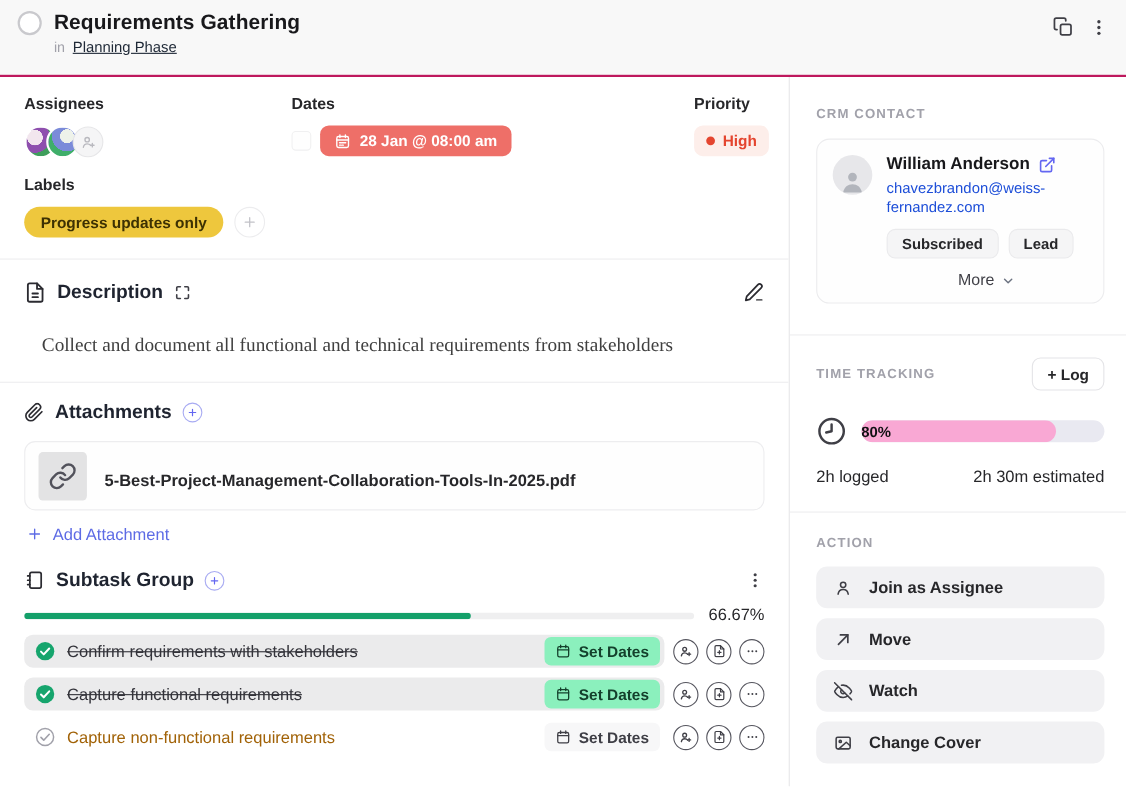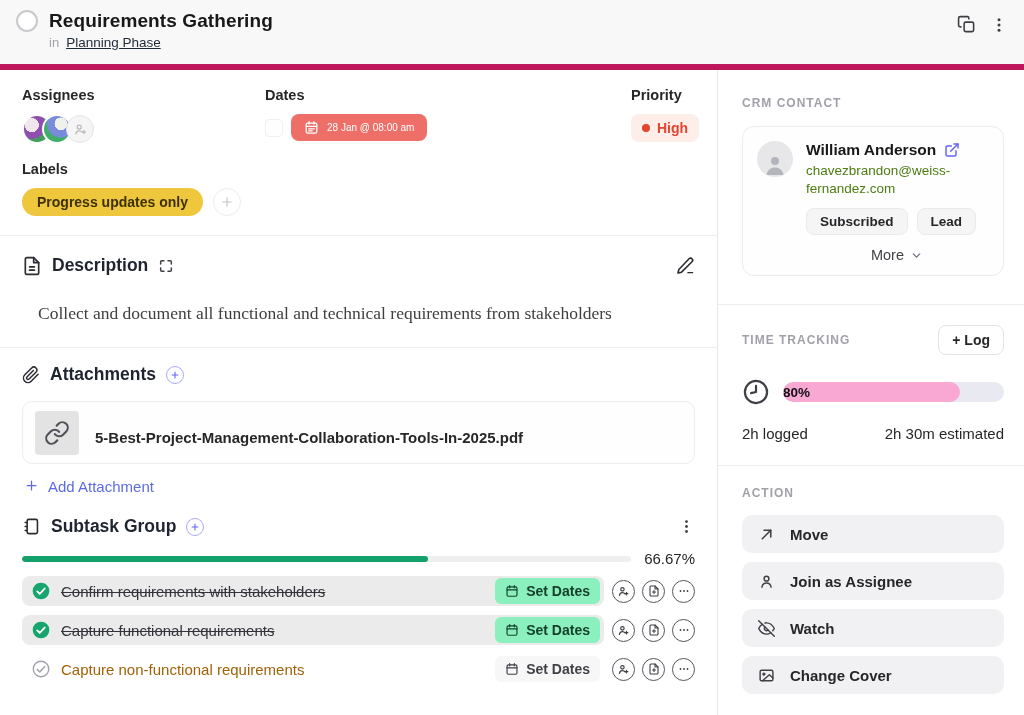--- a/index.html
+++ b/index.html
@@ -5,21 +5,21 @@
   * { box-sizing: border-box; margin: 0; padding: 0; }
   html,body { width:1024px; height:715px; }
   body {
     font-family: "Liberation Sans", sans-serif;
     background:#ffffff; color:#27272a; overflow:hidden;
     -webkit-font-smoothing:antialiased;
   }
   svg { display:block; }
 
   
-  .header { height:70px; background:#f8f8f8; border-bottom:6px solid #be185d; padding:10px 16px 0 16px; position:relative; }
+  .header { height:70px; background:#f8f8f8; border-bottom:2px solid #be185d; padding:10px 16px 0 16px; position:relative; }
   .hdr-row1 { display:flex; align-items:center; gap:11px; }
   .hdr-check { width:22px; height:22px; border-radius:50%; border:2px solid #c9c9cd; background:#fff; flex:0 0 auto; }
   .hdr-title { font-size:19px; font-weight:700; color:#18181b; letter-spacing:.1px; }
   .hdr-sub { margin:3px 0 0 33px; display:flex; align-items:baseline; gap:7px; font-size:13px; }
   .hdr-in { color:#a1a1aa; }
   .hdr-link { color:#1f2937; font-weight:500; font-size:13.5px; text-decoration:underline; cursor:pointer; }
   .hdr-actions { position:absolute; top:15px; right:16px; display:flex; align-items:center; gap:14px; color:#3f3f46; }
   .icon-btn { cursor:pointer; background:none; border:none; color:#3f3f46; padding:0; }
 
   
@@ -34,21 +34,21 @@
   .f-col2 { flex:1; }
   .f-col3 { width:64px; }
   .field-label { font-size:14.5px; font-weight:700; color:#27272a; margin-bottom:11px; }
   .avatars { display:flex; align-items:center; }
   .avatar { width:30px; height:30px; border-radius:50%; border:2px solid #fff; flex:0 0 auto; }
   .avatar.a1 { background:radial-gradient(circle at 30% 35%, #f2e6ee 0 28%, #8e4fae 29% 55%, #3f9e5c 56% 100%); }
   .avatar.a2 { margin-left:-10px; background:radial-gradient(circle at 65% 30%, #eef2ea 0 25%, #7b8bd9 26% 55%, #3fae6a 56% 100%); }
   .add-assignee { width:28px; height:28px; margin-left:-6px; border-radius:50%; background:#f5f5f6; border:1px solid #e6e6e8; display:flex; align-items:center; justify-content:center; color:#b9b9bf; cursor:pointer; }
   .dates-value { display:flex; align-items:center; gap:8px; }
   .date-checkbox { width:18px; height:18px; border-radius:4px; background:#fefefe; border:1px solid #f0f0f1; cursor:pointer; }
-  .date-pill { display:inline-flex; align-items:center; gap:8px; background:#ee6f68; color:#fff; font-size:10px; font-weight:400; padding:6px 13px; border-radius:8px; cursor:pointer; }
+  .date-pill { display:inline-flex; align-items:center; gap:8px; background:#ee6f68; color:#fff; font-size:14px; font-weight:700; padding:6px 13px; border-radius:8px; cursor:pointer; }
   .priority-pill { display:inline-flex; align-items:center; gap:7px; background:#fdeeea; color:#e4452f; font-size:14px; font-weight:600; padding:6px 11px; border-radius:8px; cursor:pointer; }
   .priority-dot { width:8px; height:8px; border-radius:50%; background:#e4452f; }
 
   
   .labels-section { padding:17px 22px 19px 22px; }
   .labels-row { display:flex; align-items:center; gap:10px; }
   .label-pill { background:#eec73d; color:#3d3103; font-size:14px; font-weight:700; padding:6px 15px; border-radius:14px; cursor:pointer; }
   .circle-plus { width:28px; height:28px; border-radius:50%; background:#fff; border:1px solid #ececee; display:flex; align-items:center; justify-content:center; color:#c2c2c8; cursor:pointer; }
 
   
@@ -88,21 +88,21 @@
 
   
   .side-sec1 { padding:26px 20px 28px 24px; }
   .side-label { font-size:12px; font-weight:700; letter-spacing:1px; color:#a1a1aa; }
   .crm-card { margin-top:16px; border:1px solid #ececee; border-radius:12px; padding:14px 14px 12px 14px; background:#fefefe; }
   .crm-top { display:flex; gap:13px; }
   .crm-avatar { width:36px; height:36px; border-radius:50%; background:#e7e7ea; display:flex; align-items:flex-end; justify-content:center; overflow:hidden; flex:0 0 auto; }
   .crm-name-row { display:flex; align-items:center; gap:8px; }
   .crm-name { font-size:15.5px; font-weight:700; color:#18181b; }
   .ext-link { color:#6366f1; cursor:pointer; }
-  .crm-email { margin-top:3px; width:182px; font-size:13.5px; line-height:1.3; color:#4d7c0f; }
+  .crm-email { margin-top:3px; width:182px; font-size:13.5px; line-height:1.3; color:#1d4ed8; }
   .crm-badges { display:flex; gap:9px; margin-top:11px; }
   .crm-badge { background:#f5f5f6; border:1px solid #eaeaec; border-radius:8px; padding:5px 13px; font-size:13.5px; font-weight:600; color:#27272a; cursor:pointer; }
   .crm-more { margin-top:12px; display:flex; justify-content:center; align-items:center; gap:6px; font-size:14.5px; color:#3f3f46; cursor:pointer; }
 
   .side-sec2 { padding:20px 20px 23px 24px; }
   .tt-head { display:flex; align-items:center; justify-content:space-between; }
   .log-btn { background:#fff; border:1px solid #e4e4e7; border-radius:8px; padding:6px 13px; font-size:14px; font-weight:600; color:#27272a; cursor:pointer; }
   .tt-bar-row { display:flex; align-items:center; gap:13px; margin-top:23px; }
   .clock { color:#3f3f46; flex:0 0 auto; }
   .tt-track { flex:1; height:20px; border-radius:10px; background:#e9e9f1; overflow:hidden; }
@@ -463,32 +463,32 @@
         <span>2h 30m estimated</span>
       </div>
     </div>
 
     <hr class="divider">
 
     <div class="side-sec3">
       <div class="side-label">ACTION</div>
       <div class="action-list">
         <button class="action-btn">
+          <svg class="a-icon" width="17" height="17" viewBox="0 0 24 24" fill="none" stroke="currentColor" stroke-width="2" stroke-linecap="round">
+              <circle cx="12" cy="8" r="3.4"></circle>
+              <path d="M5.5 20c.6-4 3.4-6 6.5-6s5.9 2 6.5 6"></path>
+            </svg>
+          <span>Join as Assignee</span>
+        </button>
+        <button class="action-btn">
           <svg class="a-icon" width="17" height="17" viewBox="0 0 24 24" fill="none" stroke="currentColor" stroke-width="2.2" stroke-linecap="round" stroke-linejoin="round">
               <line x1="6" y1="18" x2="18" y2="6"></line>
               <polyline points="8.5 6 18 6 18 15.5"></polyline>
             </svg>
           <span>Move</span>
-        </button>
-        <button class="action-btn">
-          <svg class="a-icon" width="17" height="17" viewBox="0 0 24 24" fill="none" stroke="currentColor" stroke-width="2" stroke-linecap="round">
-              <circle cx="12" cy="8" r="3.4"></circle>
-              <path d="M5.5 20c.6-4 3.4-6 6.5-6s5.9 2 6.5 6"></path>
-            </svg>
-          <span>Join as Assignee</span>
         </button>
         <button class="action-btn">
           <svg class="a-icon" width="17" height="17" viewBox="0 0 24 24" fill="none" stroke="currentColor" stroke-width="2" stroke-linecap="round" stroke-linejoin="round">
               <path d="M17.94 17.94A10.07 10.07 0 0 1 12 20c-7 0-11-8-11-8a18.45 18.45 0 0 1 5.06-5.94"></path>
               <path d="M9.9 4.24A9.12 9.12 0 0 1 12 4c7 0 11 8 11 8a18.5 18.5 0 0 1-2.16 3.19"></path>
               <path d="M14.12 14.12a3 3 0 1 1-4.24-4.24"></path>
               <line x1="1" y1="1" x2="23" y2="23"></line>
             </svg>
           <span>Watch</span>
         </button>

